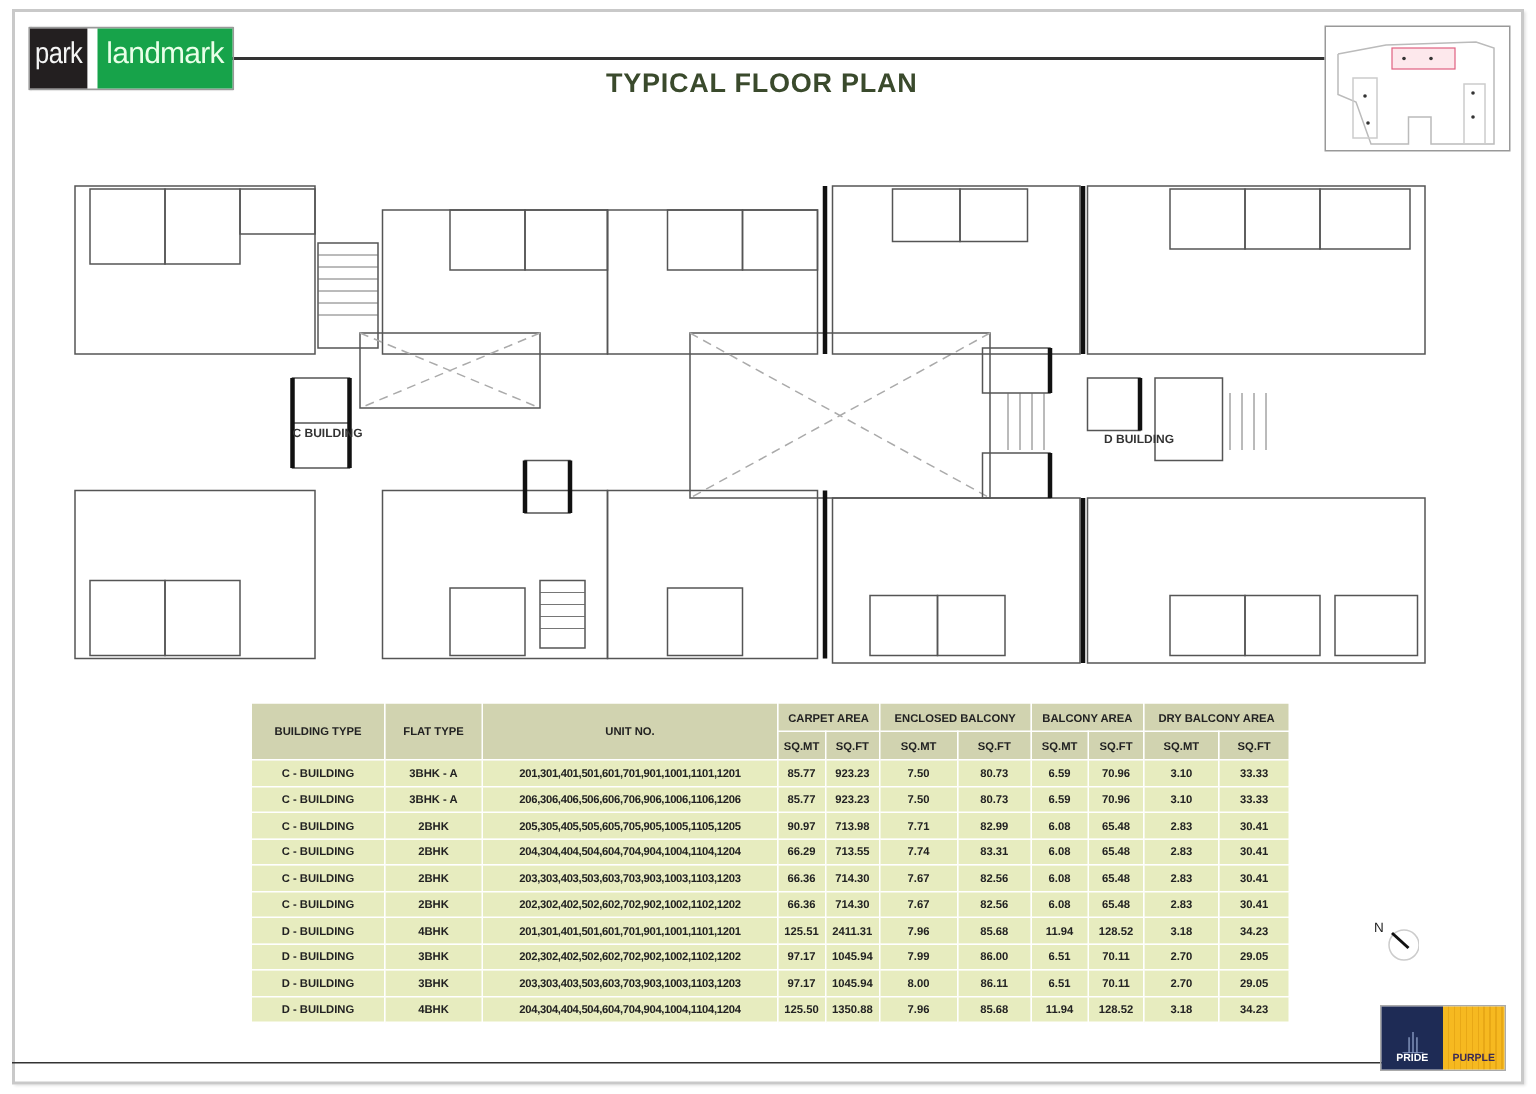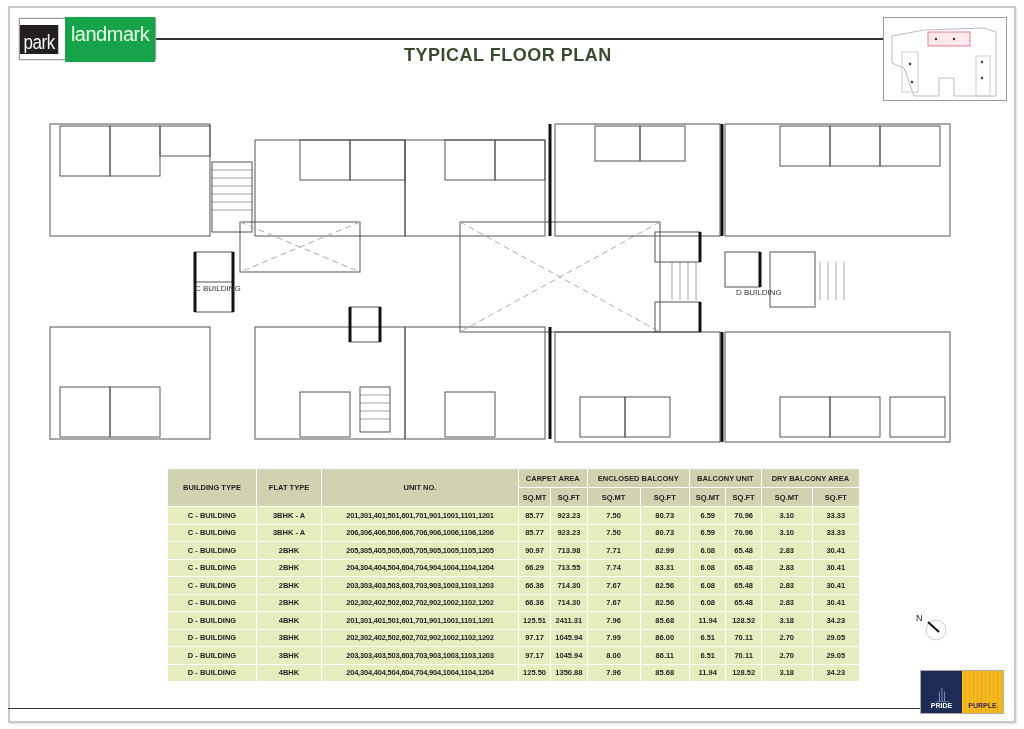--- a/index.html
+++ b/index.html
@@ -3,31 +3,31 @@
 <meta charset="utf-8">
 <style>
   html, body { margin:0; padding:0; background:#ffffff; }
   body { width:1024px; height:729px; position:relative; overflow:hidden;
          font-family:"Liberation Sans", sans-serif; color:#222; }
   .frame { position:absolute; left:8px; top:6px; width:1004px; height:713px;
            border:2px solid #c9c9c9; box-shadow:1px 1px 2px #ddd; background:#fff; }
   .top-rule { position:absolute; left:140px; top:38px; width:745px; height:2px; background:#333; }
   .bottom-rule { position:absolute; left:8px; top:708px; width:915px; height:1px; background:#333; }
   .logo { position:absolute; left:19px; top:18px; height:40px; display:flex;
-          border:1px solid #999; box-shadow:0 0 1px #888;align-items:center; }
+          border:1px solid #999; box-shadow:0 0 1px #888; }
   .logo .park { background:#231f20; color:#f4f4f4; font-family:"Liberation Sans Narrow","Liberation Sans",sans-serif;
                 font-size:20px; padding:6px 4px 0 4px; letter-spacing:-0.5px; transform:scaleX(0.85); transform-origin:left; }
   .logo .land { background:#17a34a; color:#e9ffe8; font-size:20px; padding:6px 6px 16px 6px; letter-spacing:-0.5px; }
   .title { position:absolute; left:404px; top:45px; font-size:18px; font-weight:bold;
            color:#3a4a2c; letter-spacing:0.5px; }
   .keyplan { position:absolute; left:883px; top:17px; width:122px; height:82px;
              border:1px solid #999; background:#fff; }
   .plan { position:absolute; left:40px; top:112px; width:920px; height:340px; }
   .plan svg { width:100%; height:100%; }
-  .bldg-label { position:absolute; font-size:8px; font-weight:normal; color:#333; }
+  .bldg-label { position:absolute; font-size:8px; font-weight:bold; color:#333; }
   table.area { position:absolute; left:167px; top:468px; width:693px; border-collapse:collapse;
                font-size:7.5px; font-weight:bold; color:#222; }
   table.area th { background:#d1d3b0; border:1.5px solid #fff; height:18px; padding:0; font-size:7.5px; }
   table.area th.tall { height:37px; }
   table.area td { background:#e7ecbf; border:1.5px solid #fff; height:16.5px; text-align:center; padding:0; }
   table.area td.units { font-size:7.5px; letter-spacing:-0.2px; }
   .compass { position:absolute; left:916px; top:612px; width:30px; height:30px; }
   .brand { position:absolute; left:920px; top:670px; height:42px; width:82px; display:flex; border:1px solid #aaa; }
   .brand .pride { width:41px; background:#1e2b55; color:#fff; font-size:7px; font-weight:bold;
                   display:flex; flex-direction:column; align-items:center; justify-content:flex-end; padding-bottom:4px; }
@@ -162,21 +162,21 @@
 </div>
 
 <table class="area">
   <thead>
     <tr>
       <th class="tall" rowspan="2" style="width:88px">BUILDING TYPE</th>
       <th class="tall" rowspan="2" style="width:64px">FLAT TYPE</th>
       <th class="tall" rowspan="2" style="width:196px">UNIT NO.</th>
       <th colspan="2">CARPET AREA</th>
       <th colspan="2">ENCLOSED BALCONY</th>
-      <th colspan="2">BALCONY UNIT</th>
+      <th colspan="2">BALCONY AREA</th>
       <th colspan="2">DRY BALCONY AREA</th>
     </tr>
     <tr>
       <th>SQ.MT</th>
       <th>SQ.FT</th>
       <th>SQ.MT</th>
       <th>SQ.FT</th>
       <th>SQ.MT</th>
       <th>SQ.FT</th>
       <th>SQ.MT</th>

